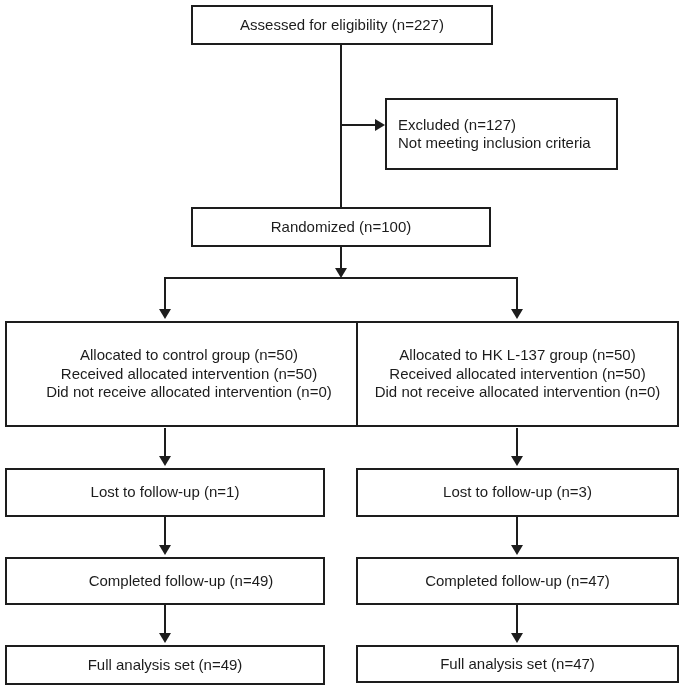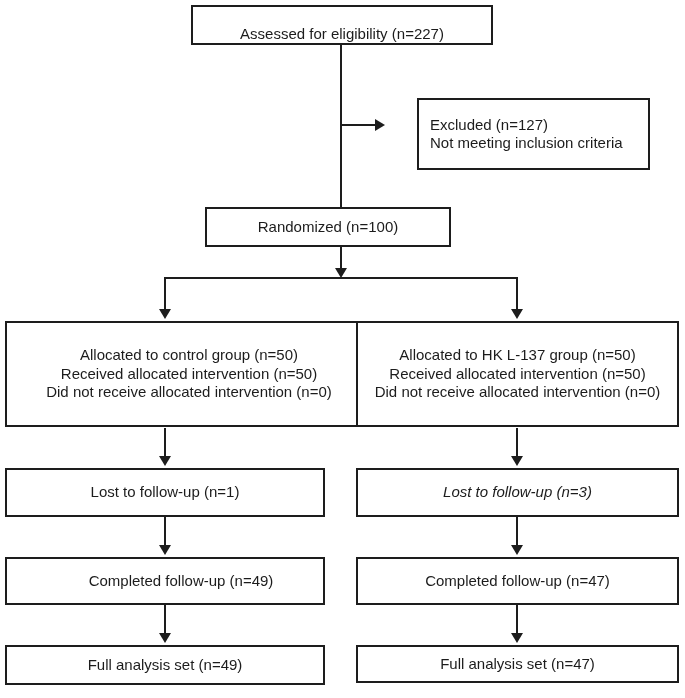--- a/index.html
+++ b/index.html
@@ -27,21 +27,20 @@
     justify-content: center;
     text-align: center;
     font-size: 15px;
     line-height: 18.5px;
   }
   .box.left-align {
     align-items: flex-start;
     text-align: left;
     padding-left: 11px;
     padding-right: 4px;
-    margin-left: 32px;
   }
   .ln { white-space: nowrap; }
   .vline {
     position: absolute;
     width: 2px;
     background: #1d1d1d;
   }
   .hline {
     position: absolute;
     height: 2px;
@@ -60,35 +59,35 @@
     border-top: 6px solid transparent;
     border-bottom: 6px solid transparent;
     border-left: 10px solid #1d1d1d;
   }
 </style>
 </head>
 <body>
 
 <div class="canvas">
 
-  <div class="box" style="left:191px; top:5px; width:302px; height:40px;justify-content:flex-end;">
+  <div class="box" style="left:191px; top:5px; width:302px; height:40px;">
     <div class="ln">Assessed for eligibility (n=227)</div>
   </div>
 
   <div class="vline" style="left:340px; top:45px; height:162px;"></div>
 
   <div class="hline" style="left:341px; top:124px; width:34px;"></div>
   <div class="ah-right" style="left:375px; top:119px;"></div>
 
   <div class="box left-align" style="left:385px; top:98px; width:233px; height:72px;">
     <div class="ln">Excluded (n=127)</div>
     <div class="ln">Not meeting inclusion criteria</div>
   </div>
 
-  <div class="box" style="left:205px; top:207px; width:246px; height:40px;text-align:center;">
+  <div class="box" style="left:191px; top:207px; width:300px; height:40px;text-align:center;">
     <div class="ln">Randomized (n=100)</div>
   </div>
 
   <div class="vline" style="left:340px; top:247px; height:21px;"></div>
   <div class="ah-down" style="left:335px; top:268px;"></div>
 
   <div class="hline" style="left:165px; top:277px; width:353px;"></div>
 
   <div class="vline" style="left:164px; top:277px; height:32px;"></div>
   <div class="ah-down" style="left:159px; top:309px;"></div>
@@ -109,21 +108,21 @@
   </div>
 
   <div class="vline" style="left:164px; top:428px; height:28px;"></div>
   <div class="ah-down" style="left:159px; top:456px;"></div>
   <div class="vline" style="left:516px; top:428px; height:28px;"></div>
   <div class="ah-down" style="left:511px; top:456px;"></div>
 
   <div class="box" style="left:5px; top:468px; width:320px; height:49px;">
     <div class="ln">Lost to follow-up (n=1)</div>
   </div>
-  <div class="box" style="left:356px; top:468px; width:323px; height:49px;font-style:italic;">
+  <div class="box" style="left:356px; top:468px; width:323px; height:49px;">
     <div class="ln">Lost to follow-up (n=3)</div>
   </div>
 
   <div class="vline" style="left:164px; top:517px; height:28px;"></div>
   <div class="ah-down" style="left:159px; top:545px;"></div>
   <div class="vline" style="left:516px; top:517px; height:28px;"></div>
   <div class="ah-down" style="left:511px; top:545px;"></div>
 
   <div class="box" style="left:5px; top:557px; width:320px; height:48px;padding-left:32px;">
     <div class="ln">Completed follow-up (n=49)</div>

